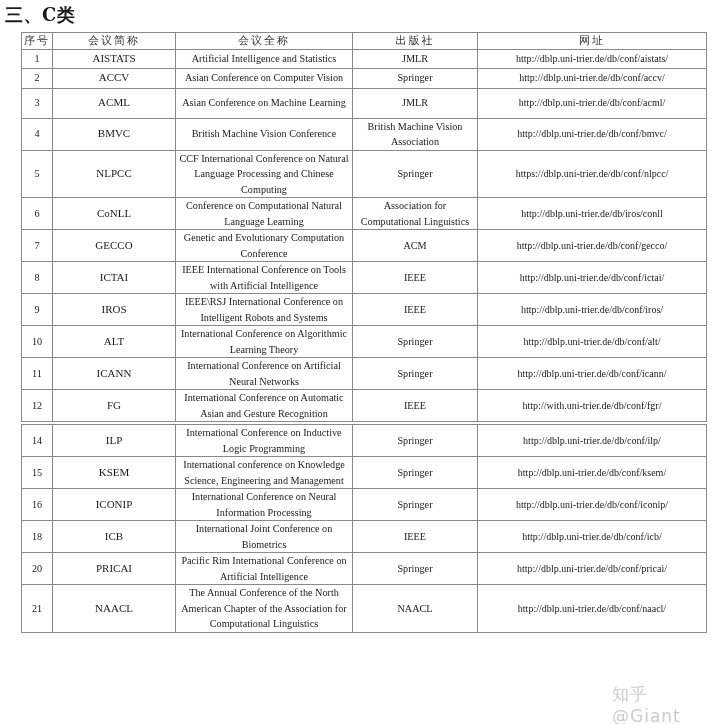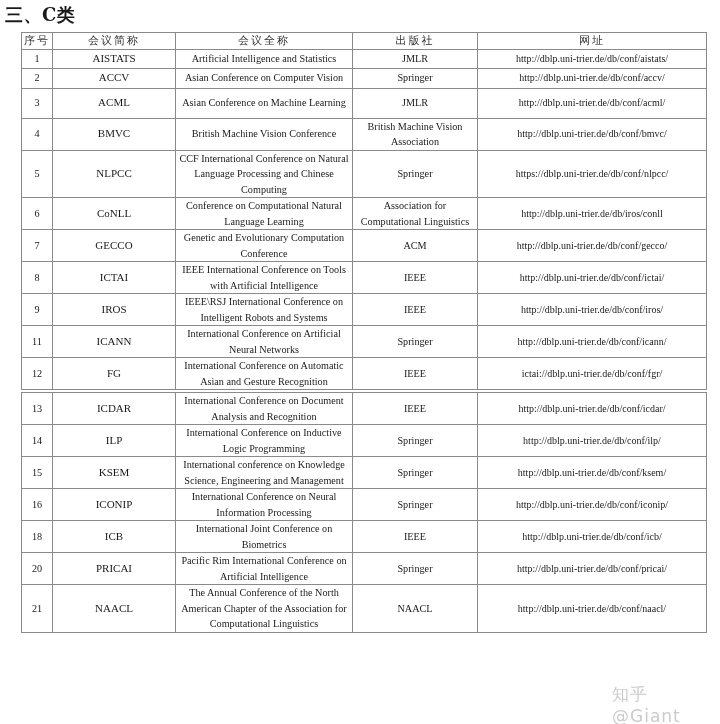--- a/index.html
+++ b/index.html
@@ -98,43 +98,43 @@
         <td>IEEE</td>
         <td class="url">http://dblp.uni-trier.de/db/conf/ictai/</td>
       </tr>
       <tr style="height: 30px;">
         <td>9</td>
         <td class="abbr">IROS</td>
         <td>IEEE\RSJ International Conference on Intelligent Robots and Systems</td>
         <td>IEEE</td>
         <td class="url">http://dblp.uni-trier.de/db/conf/iros/</td>
       </tr>
+      <tr style="height: 31px;">
+        <td>10</td>
+        <td class="abbr">ALT</td>
+        <td>International Conference on Algorithmic Learning Theory</td>
+        <td>Springer</td>
+        <td class="url">http://dblp.uni-trier.de/db/conf/alt/</td>
+      </tr>
       <tr style="height: 30px;">
         <td>11</td>
         <td class="abbr">ICANN</td>
         <td>International Conference on Artificial Neural Networks</td>
         <td>Springer</td>
         <td class="url">http://dblp.uni-trier.de/db/conf/icann/</td>
       </tr>
       <tr style="height: 31px;">
         <td>12</td>
         <td class="abbr">FG</td>
         <td>International Conference on Automatic Asian and Gesture Recognition</td>
         <td>IEEE</td>
-        <td class="url">ictai://dblp.uni-trier.de/db/conf/fgr/</td>
+        <td class="url">http://with.uni-trier.de/db/conf/fgr/</td>
       </tr>
       <tr class="gap">
         <td colspan="5"></td>
-      </tr>
-      <tr style="height: 30px;">
-        <td>13</td>
-        <td class="abbr">ICDAR</td>
-        <td>International Conference on Document Analysis and Recognition</td>
-        <td>IEEE</td>
-        <td class="url">http://dblp.uni-trier.de/db/conf/icdar/</td>
       </tr>
       <tr style="height: 30px;">
         <td>14</td>
         <td class="abbr">ILP</td>
         <td>International Conference on Inductive Logic Programming</td>
         <td>Springer</td>
         <td class="url">http://dblp.uni-trier.de/db/conf/ilp/</td>
       </tr>
       <tr style="height: 31px;">
         <td>15</td>

